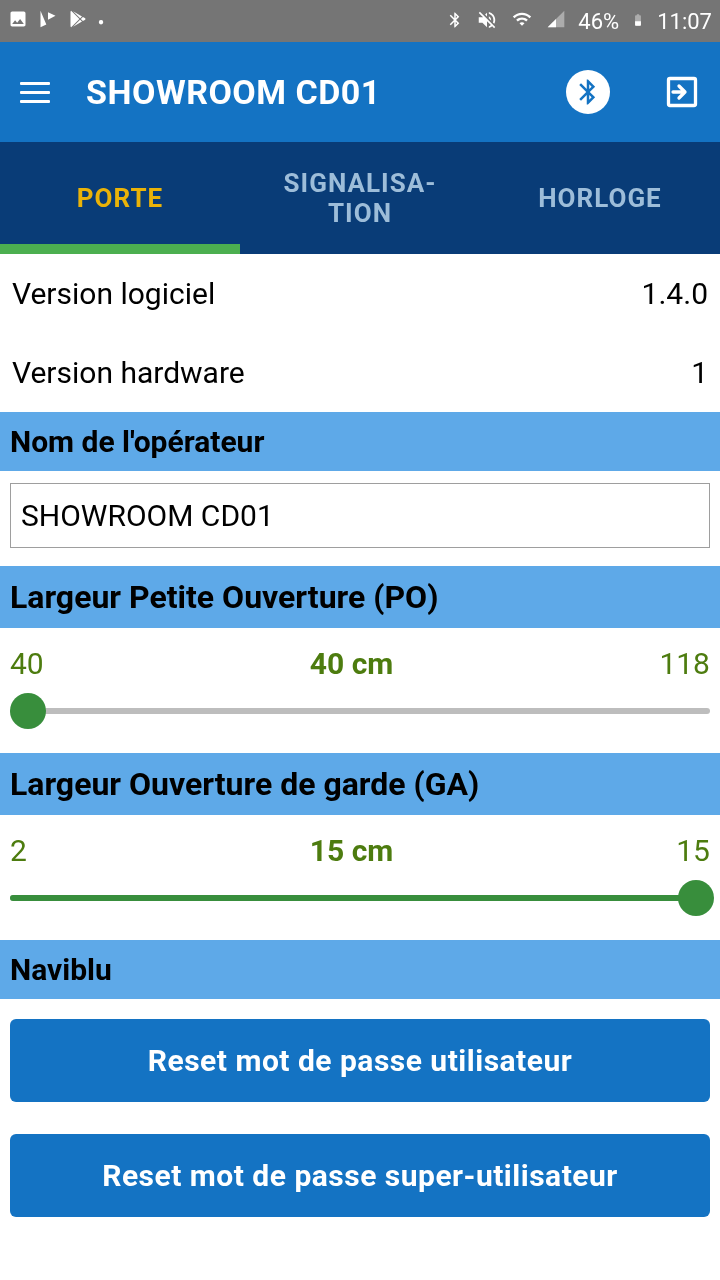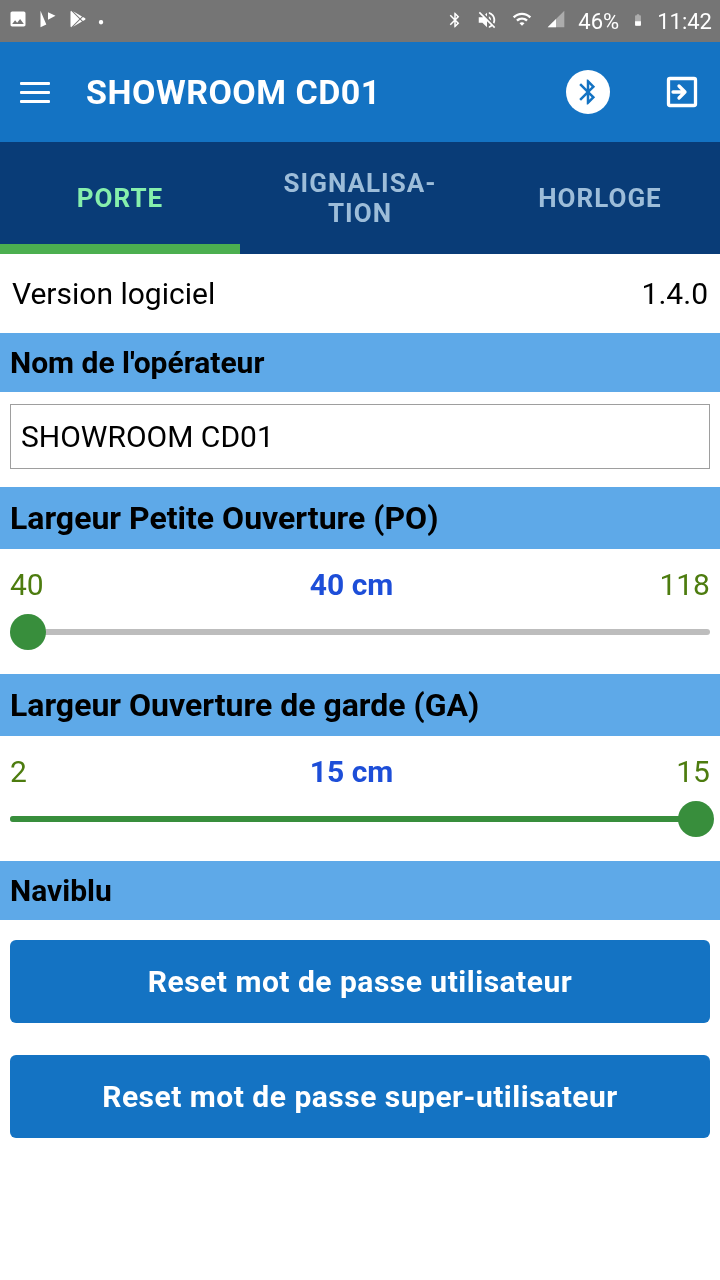--- a/index.html
+++ b/index.html
@@ -50,21 +50,21 @@
     flex: 1;
     display: flex;
     align-items: center;
     justify-content: center;
     color: #9dbdd9;
     font-size: 26px;
     font-weight: 700;
     text-align: center;
     letter-spacing: 1px;
   }
-  .tab.active { color: #86efac; }
+  .tab.active { color: #eab308; }
   .tab-indicator {
     position: absolute;
     bottom: 0; left: 0;
     width: 240px; height: 10px;
     background: #4caf50;
   }
   
   
   .content { background: #fff; }
   .row {
@@ -105,21 +105,21 @@
     color: #000;
   }
   .slider-values {
     display: flex;
     justify-content: space-between;
     align-items: baseline;
     padding: 18px 0 12px;
     font-size: 30px;
   }
   .slider-values .min, .slider-values .max { color: #4d7c0f; }
-  .slider-values .cur { font-weight: 700; color: #1d4ed8; }
+  .slider-values .cur { font-weight: 700; color: #4d7c0f; }
   
   .slider-track {
     position: relative;
     height: 36px;
     display: flex;
     align-items: center;
   }
   .track-bg {
     height: 6px; width: 100%;
     background: #bdbdbd;
@@ -199,21 +199,21 @@
           <path d="M2 22h10V12z"></path>
         </svg>
     </span>
     <span>46%</span>
     <span>
       <svg width="14" height="22" viewBox="0 0 24 24" fill="#fff">
           <path opacity="0.4" d="M15.67 4H14V2h-4v2H8.33C7.6 4 7 4.6 7 5.33v15.33C7 21.4 7.6 22 8.33 22h7.33c.74 0 1.34-.6 1.34-1.33V5.33C17 4.6 16.4 4 15.67 4z"></path>
           <path d="M7 14v6.67C7 21.4 7.6 22 8.33 22h7.33c.74 0 1.34-.6 1.34-1.33V14H7z"></path>
         </svg>
     </span>
-    <span>11:42</span>
+    <span>11:07</span>
   </div>
 </div>
 
 <div class="app-bar">
   <div class="hamburger">
     <div></div>
       <div></div>
       <div></div>
   </div>
   <div class="app-title">SHOWROOM CD01</div>
@@ -242,20 +242,24 @@
     <span>HORLOGE</span>
   </div>
   <div class="tab-indicator"></div>
 </div>
 
 <div class="content">
 
   <div class="row">
     <span class="label">Version logiciel</span>
     <span class="value">1.4.0</span>
+  </div>
+  <div class="row">
+    <span class="label">Version hardware</span>
+    <span class="value">1</span>
   </div>
 
   <div class="section-header">Nom de l'opérateur</div>
   <div class="input-wrap">
     <input class="text-input" value="SHOWROOM CD01" style="">
   </div>
 
   <div class="slider-section">
     <div class="slider-header">Largeur Petite Ouverture (PO)</div>
     <div class="slider-values">

